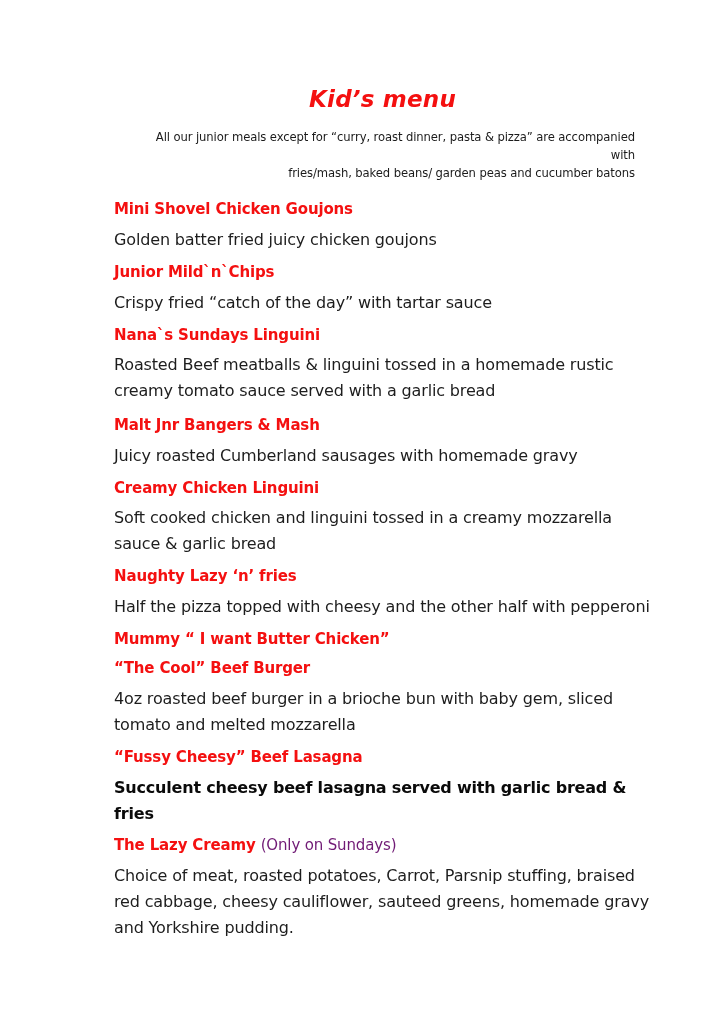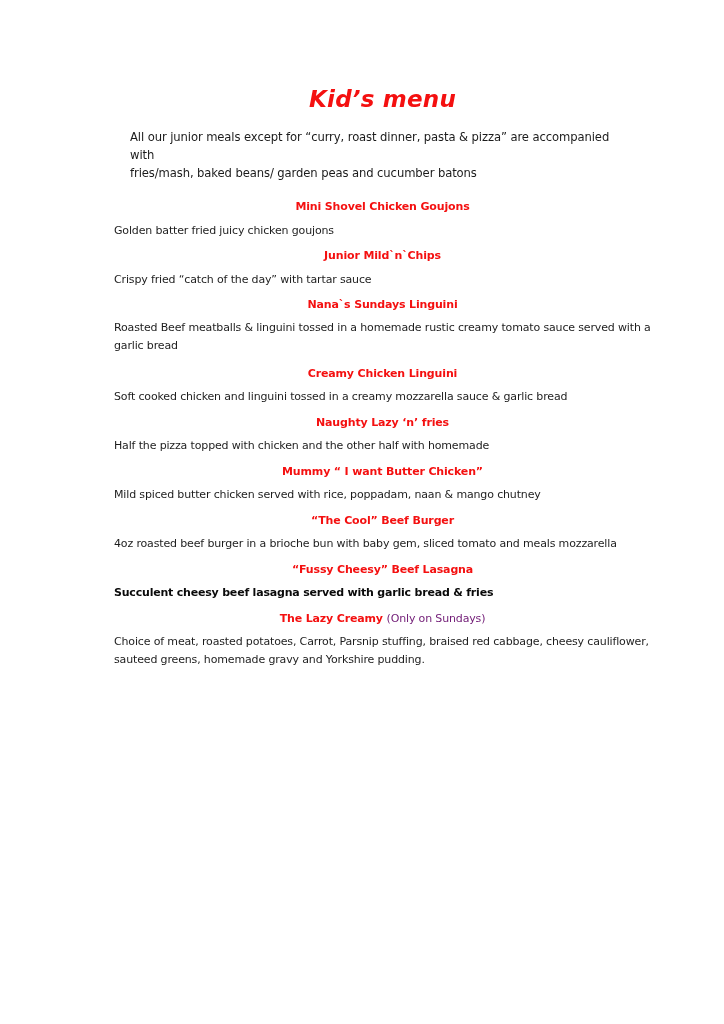--- a/index.html
+++ b/index.html
@@ -41,21 +41,21 @@
     margin: 0 0 17px 0;
     white-space: pre;
   }
 
   
   .menu-intro {
     font-family: "DejaVu Sans", sans-serif;
     font-size: 11.6px;
     font-weight: normal;
     color: #1b1b1b;
-    text-align: left;
+    text-align: right;
     line-height: 1.55;
     margin: 0 auto 16px auto;
     width: 505px;
     white-space: pre-line;
     letter-spacing: -0.1px;
   }
 
   
   .menu-list {
     margin: 0;
@@ -63,38 +63,37 @@
     list-style: none;
   }
 
   .menu-item {
     margin: 0 0 9px 0;
     padding: 0;
   }
 
   .item-name {
     font-family: "DejaVu Sans", sans-serif;
-    font-size: 11px;
+    font-size: 15px;
     font-weight: bold;
     color: #f41010;
     line-height: 1.38;
     margin: 0 0 7px 0;
     letter-spacing: -0.15px;
     white-space: pre-wrap;
-    text-align: center;
   }
 
   .item-name .name-suffix {
     font-weight: normal;
     color: #701a75;
   }
 
   .item-desc {
     font-family: "DejaVu Sans", sans-serif;
-    font-size: 11px;
+    font-size: 16px;
     font-weight: normal;
     color: #1d1d1d;
     line-height: 1.62;
     margin: 0;
     letter-spacing: -0.15px;
     white-space: pre-wrap;
   }
 
   .item-desc.is-bold {
     font-weight: bold;
@@ -127,39 +126,42 @@
       <li class="menu-item">
         <div class="item-name"><span>Junior Mild`n`Chips</span></div>
         <div class="item-desc">Crispy fried “catch of the day” with tartar sauce</div>
       </li>
 
       <li class="menu-item gap-wide">
         <div class="item-name"><span>Nana`s Sundays Linguini</span></div>
         <div class="item-desc">Roasted Beef meatballs &amp; linguini tossed in a homemade rustic creamy tomato sauce served with a garlic bread</div>
       </li>
 
+      <li class="menu-item">
+        <div class="item-name"><span>Malt Jnr Bangers &amp; Mash</span></div>
+        <div class="item-desc">Juicy roasted Cumberland sausages with homemade gravy</div>
+      </li>
 
       <li class="menu-item">
         <div class="item-name"><span>Creamy Chicken Linguini</span></div>
         <div class="item-desc">Soft cooked chicken and linguini tossed in a creamy mozzarella sauce &amp; garlic bread</div>
       </li>
 
       <li class="menu-item">
         <div class="item-name"><span>Naughty Lazy ‘n’ fries</span></div>
-        <div class="item-desc">Half the pizza topped with chicken and the other half with homemade</div>
+        <div class="item-desc">Half the pizza topped with cheesy and the other half with pepperoni</div>
       </li>
 
       <li class="menu-item">
         <div class="item-name"><span>Mummy “ I want Butter Chicken”</span></div>
-        <div class="item-desc">Mild spiced butter chicken served with rice, poppadam, naan &amp; mango chutney</div>
       </li>
 
       <li class="menu-item">
         <div class="item-name"><span>“The Cool” Beef Burger</span></div>
-        <div class="item-desc">4oz roasted beef burger in a brioche bun with baby gem, sliced tomato and meals mozzarella</div>
+        <div class="item-desc">4oz roasted beef burger in a brioche bun with baby gem, sliced tomato and melted mozzarella</div>
       </li>
 
       <li class="menu-item">
         <div class="item-name"><span>“Fussy Cheesy” Beef Lasagna</span></div>
         <div class="item-desc is-bold">Succulent cheesy beef lasagna served with garlic bread &amp; fries</div>
       </li>
 
       <li class="menu-item gap-tight">
         <div class="item-name"><span>The Lazy Creamy </span><span class="name-suffix">(Only on Sundays)</span></div>
         <div class="item-desc">Choice of meat, roasted potatoes, Carrot, Parsnip stuffing, braised red cabbage, cheesy cauliflower, sauteed greens, homemade gravy and Yorkshire pudding.</div>

